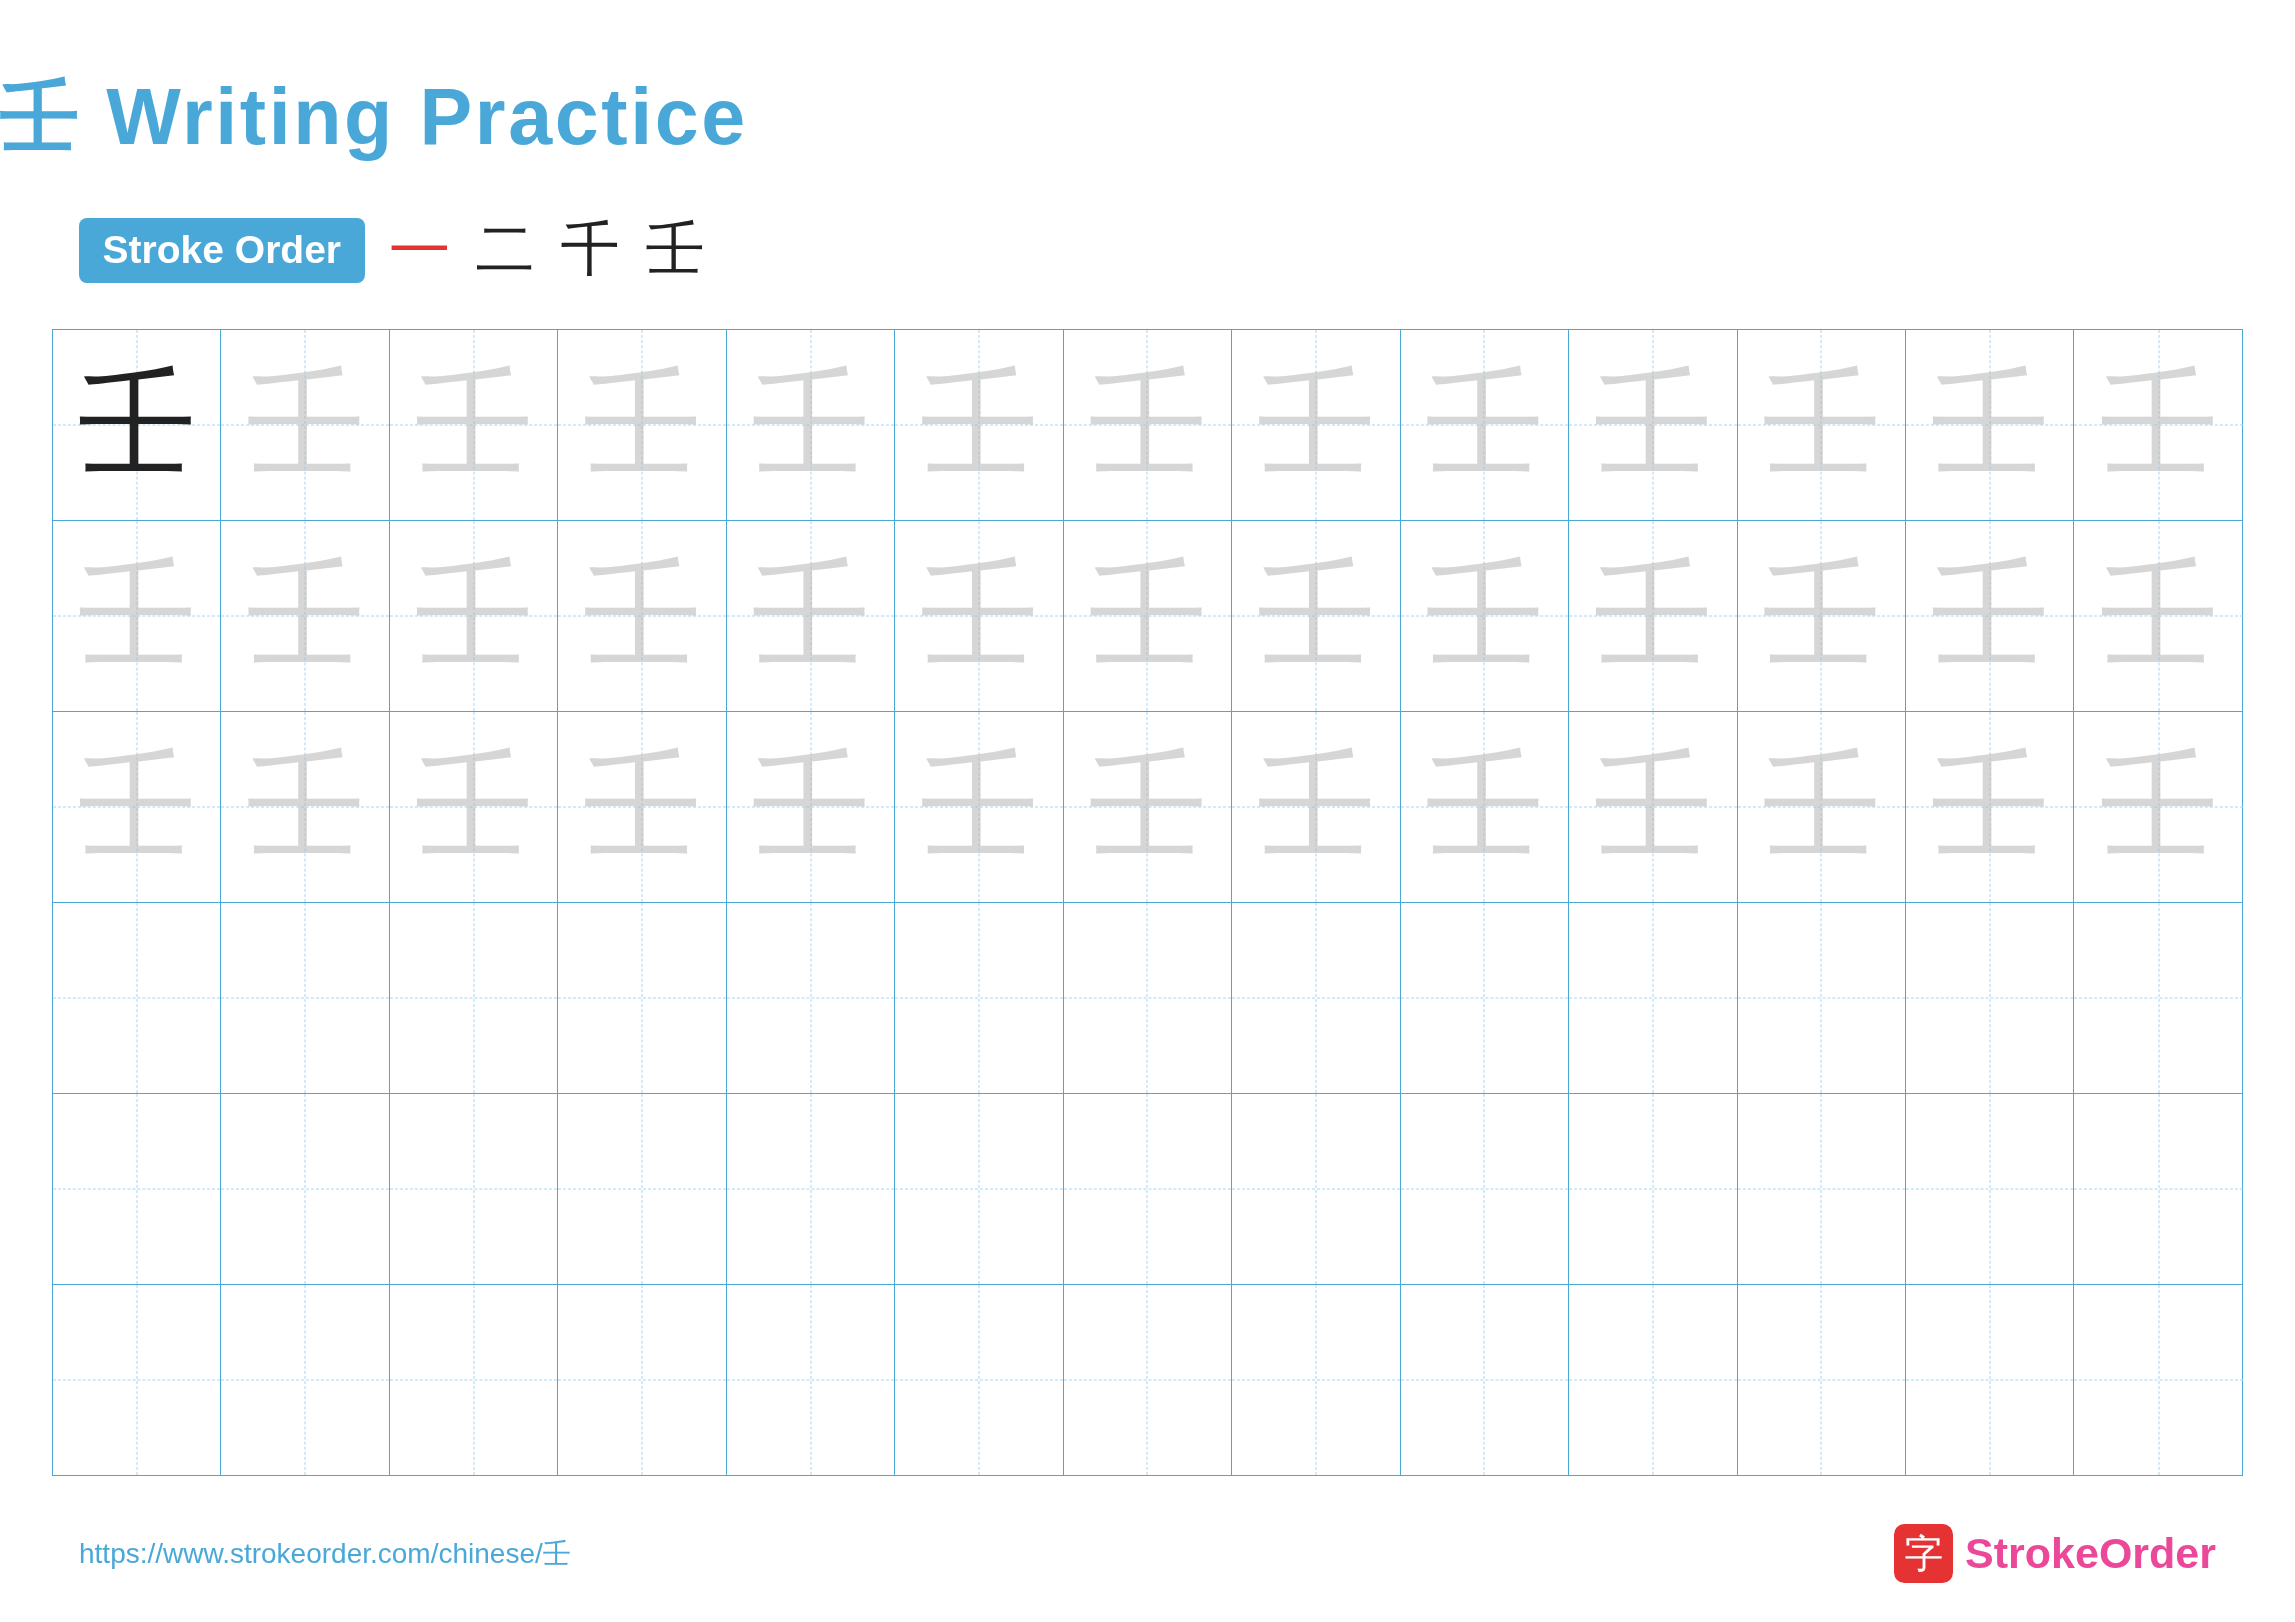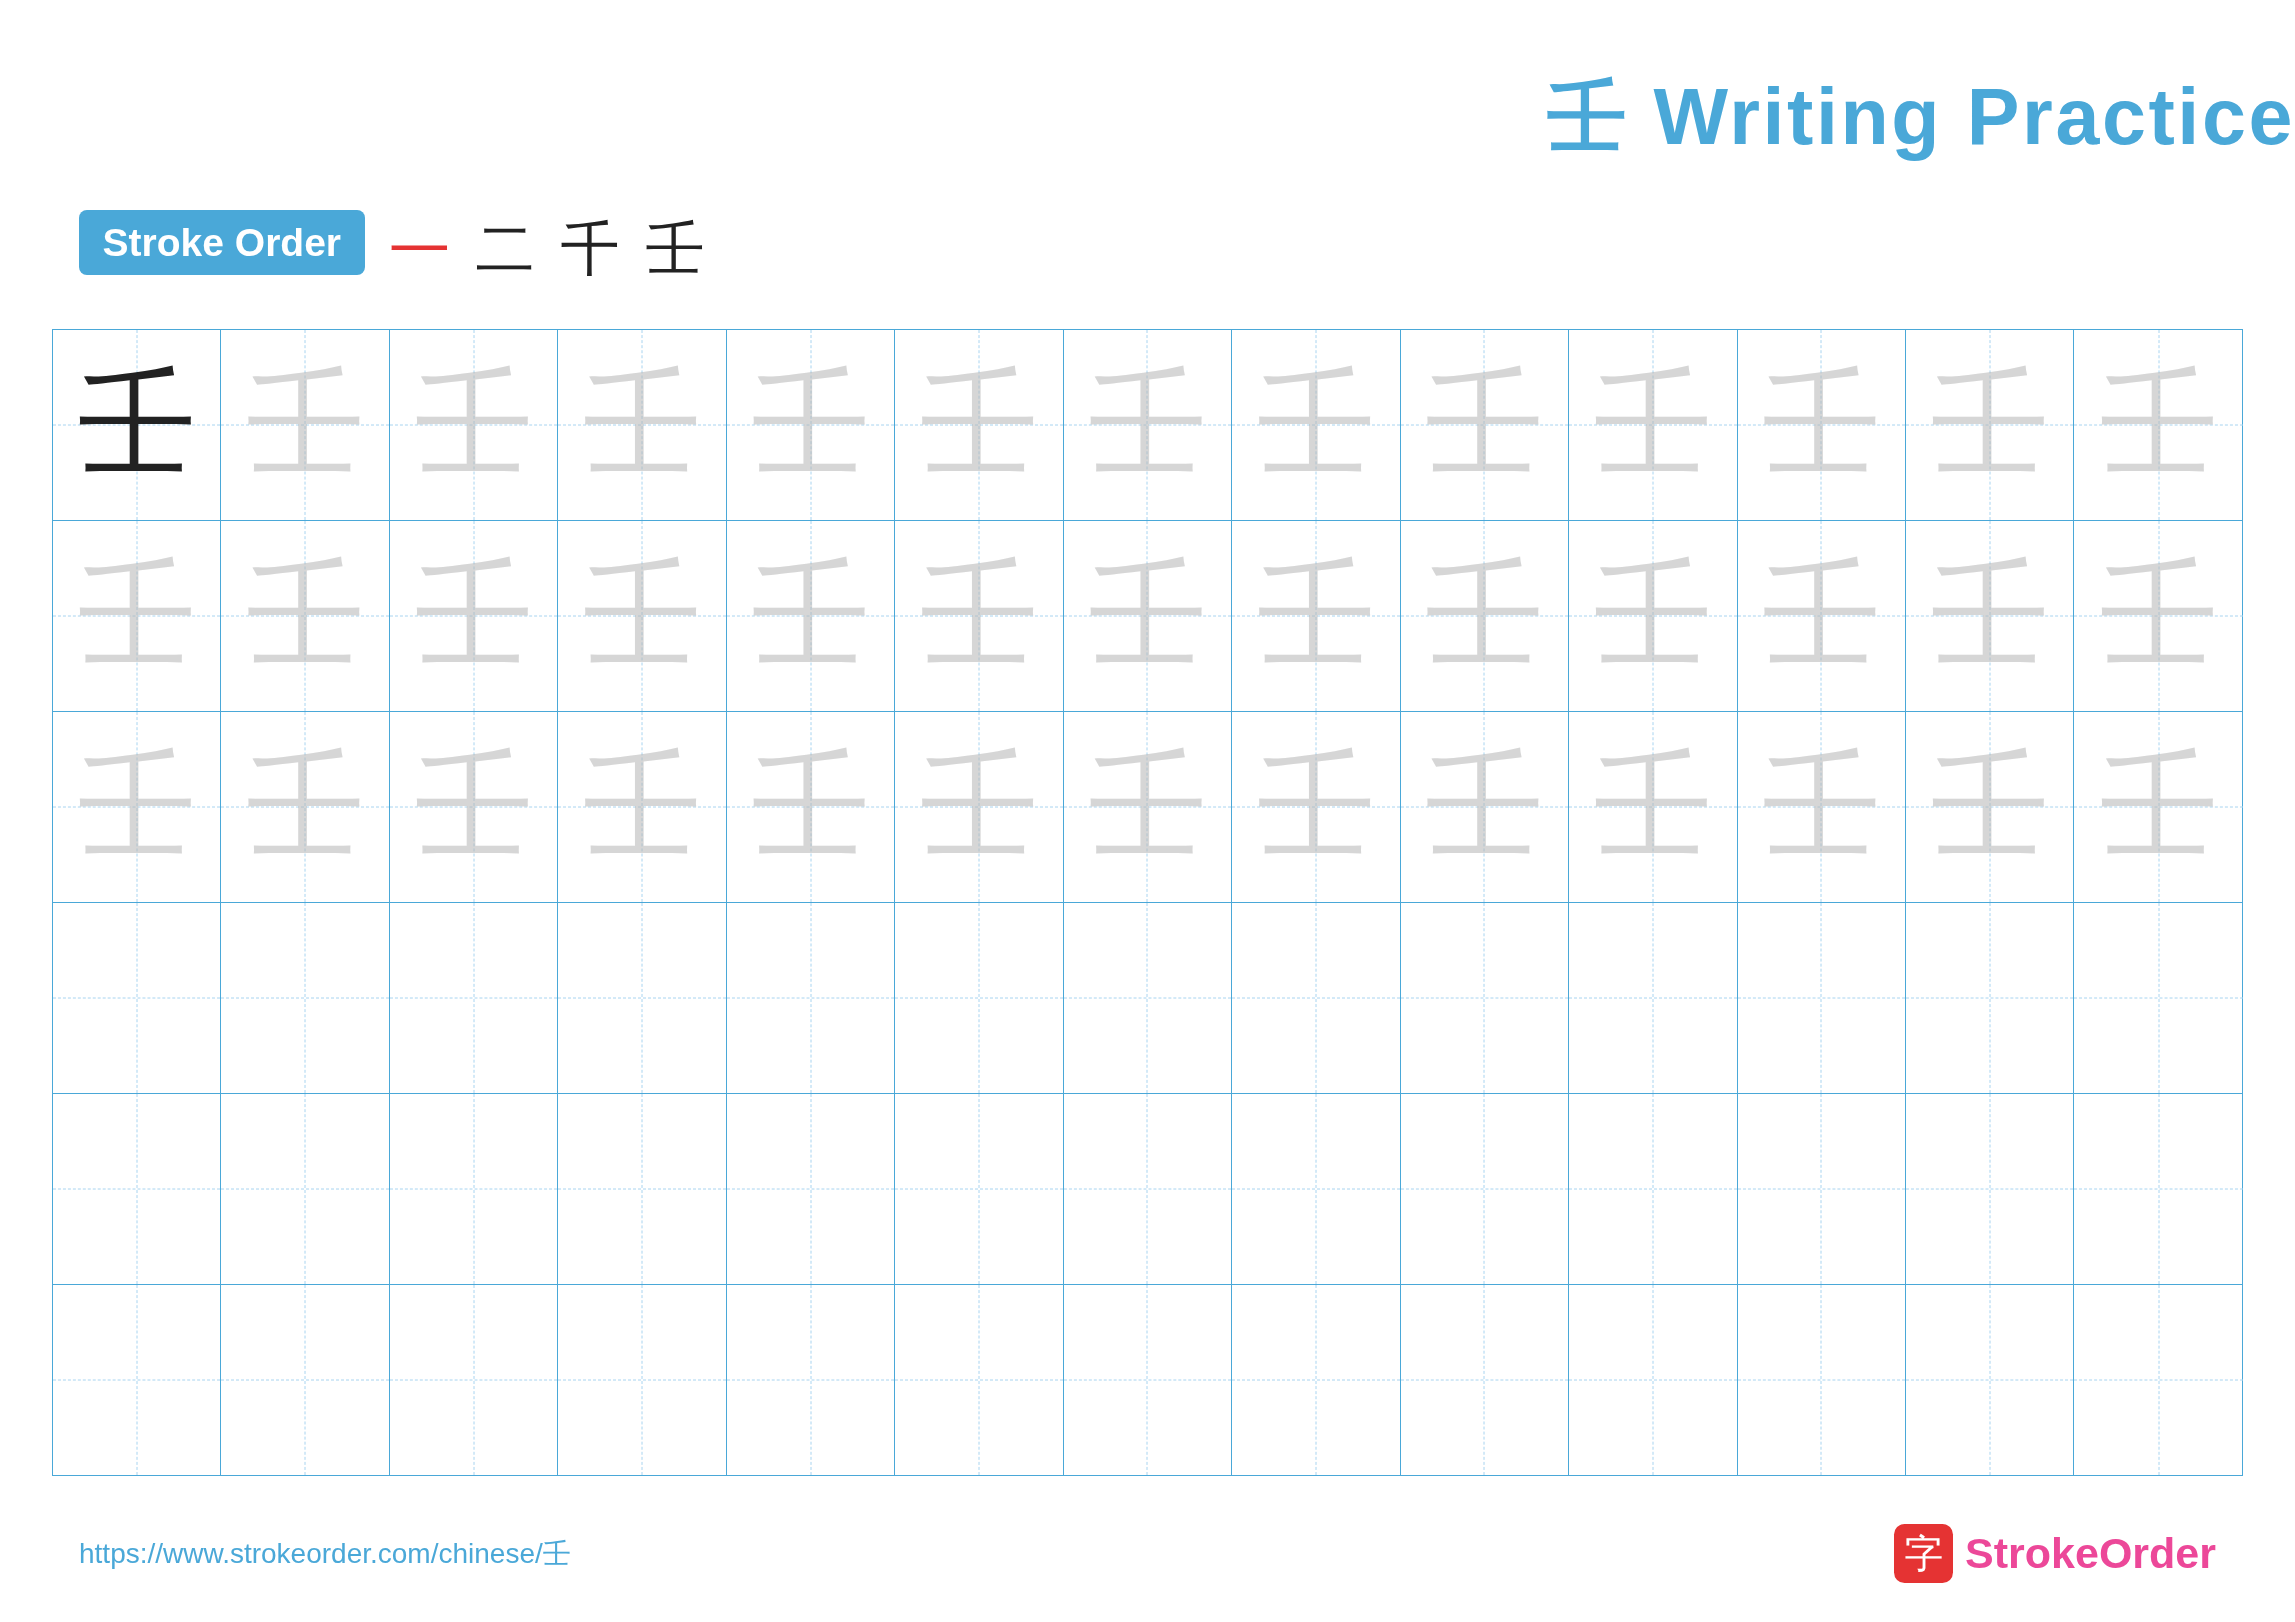--- a/index.html
+++ b/index.html
@@ -7,32 +7,32 @@
       background: #fff;
       font-family: Arial, sans-serif;
       width: 2295px;
       height: 1622px;
       position: relative;
       overflow: hidden;
     }
 
     
     .page-title {
-      text-align: right;
+      text-align: left;
       padding-top: 65px;
       font-size: 79px;
       color: #4aa8d8;
       font-weight: bold;
       letter-spacing: 2.6px;
     }
 
     
     .stroke-order-section {
       display: flex;
-      align-items: flex-start;
+      align-items: center;
       margin: 39px 4px 39px 79px;
       gap: 26px;
     }
 
     .stroke-order-badge {
       background: #4aa8d8;
       color: #fff;
       font-size: 39px;
       font-weight: bold;
       padding: 10.5px 23.6px;

